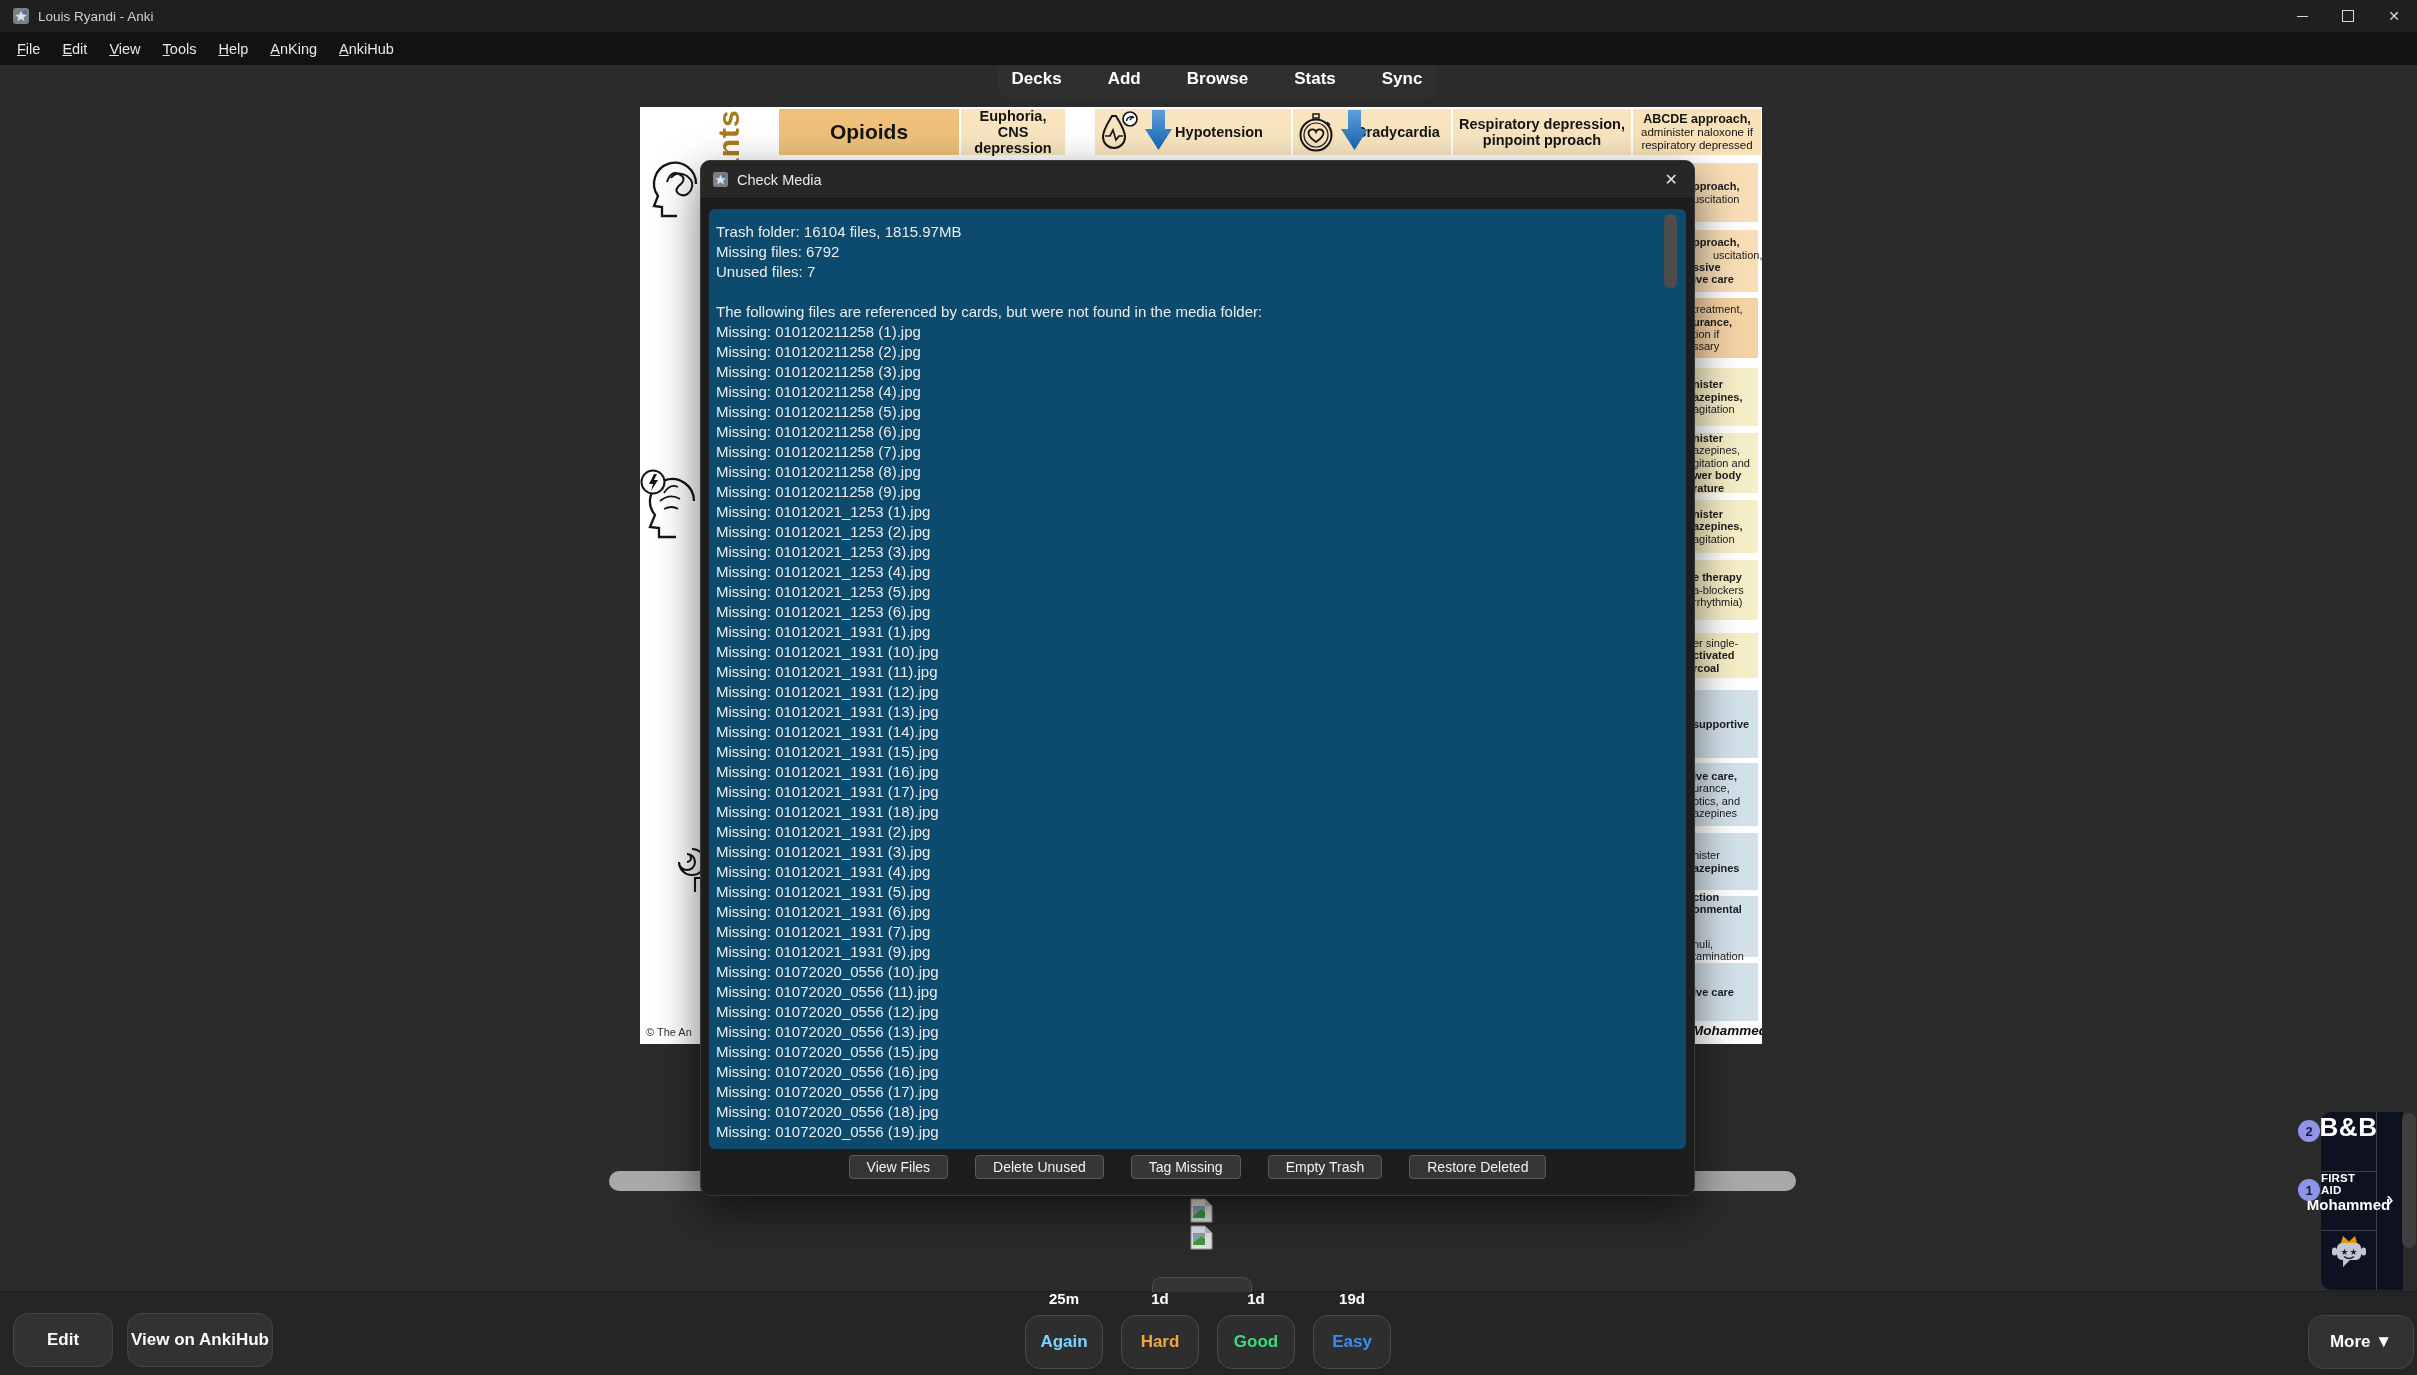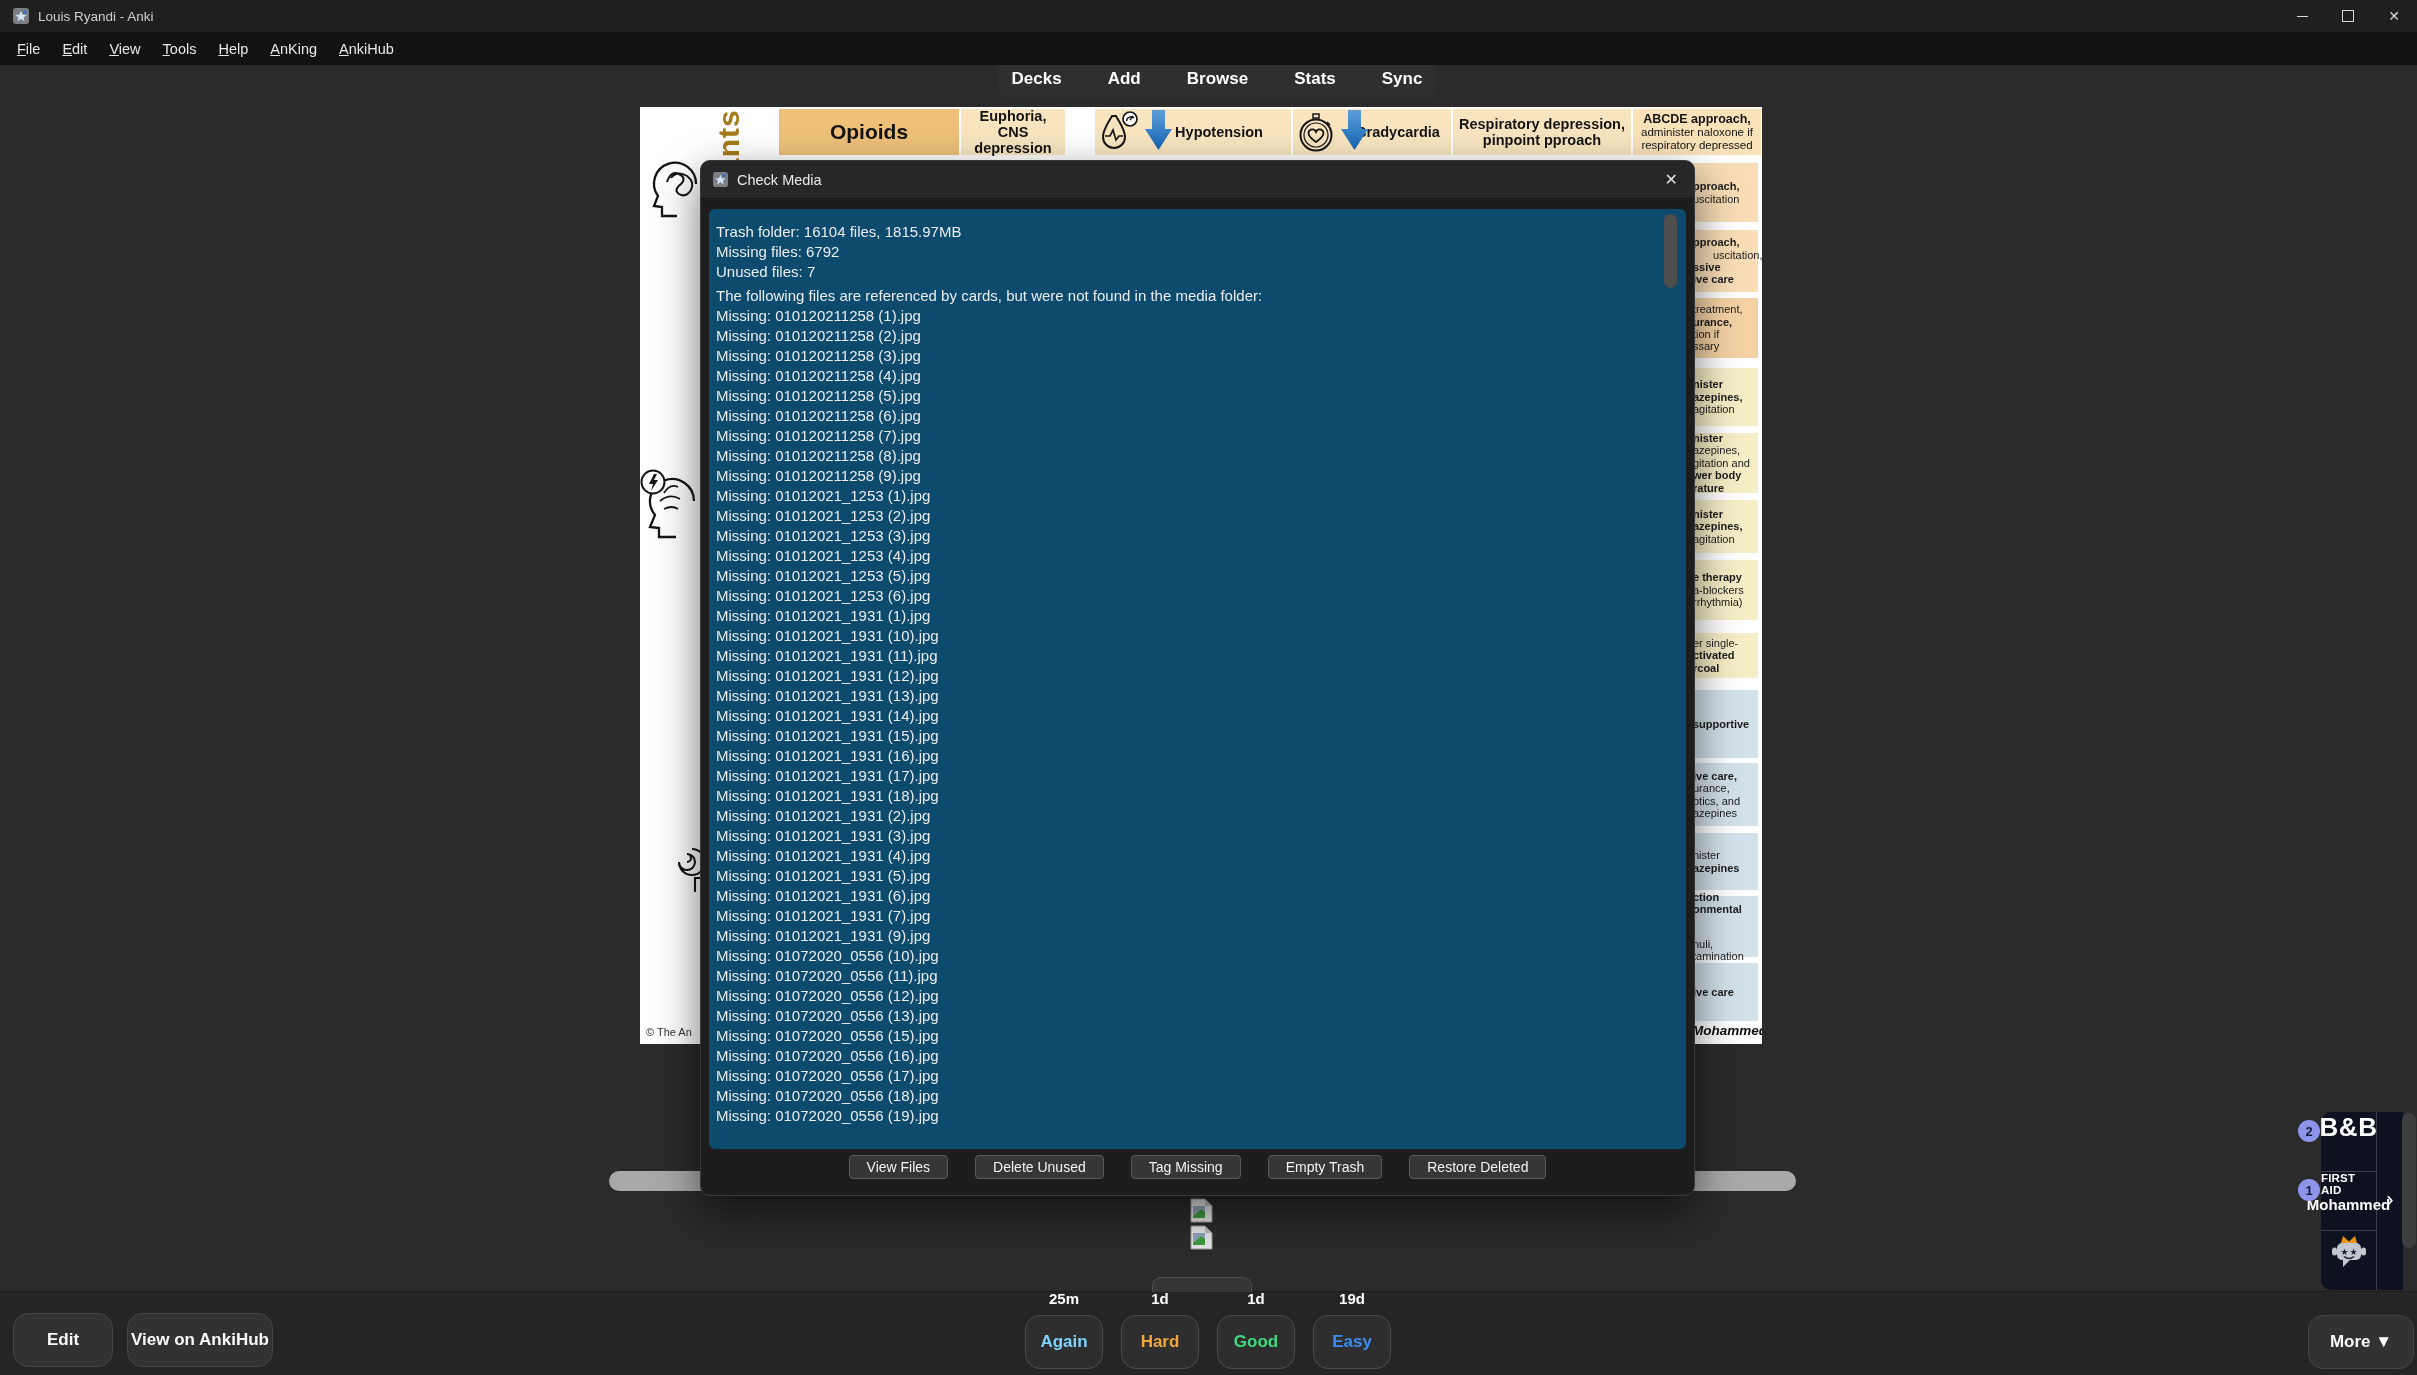--- a/index.html
+++ b/index.html
@@ -50,21 +50,21 @@
   
   .dialog{position:absolute;left:700px;top:160px;width:995px;height:1036px;background:#1d1d1d;border:1px solid #3a3a3a;
       border-radius:10px;box-sizing:border-box;z-index:10;box-shadow:0 16px 44px rgba(0,0,0,.55)}
   .dialog-titlebar{height:37px;display:flex;align-items:center;padding:0 12px;background:#272727;
       border-radius:9px 9px 0 0;border-bottom:1px solid #161616}
   .dialog-title{color:#e9e9e9;font-size:14.5px;margin-left:9px}
   .dialog-close{margin-left:auto;color:#e2e2e2;font-size:16px;line-height:1;padding:2px 4px}
   .dialog-panel{position:absolute;left:8px;right:8px;top:48px;bottom:46px;background:#0c4a6e;border-radius:6px;
       padding:13px 0 0 7px;overflow:hidden;color:#ececec;font-size:15px;line-height:20px}
   .stat-line,.missing-line{height:20px;white-space:nowrap}
-  .dialog-intro{margin-top:4px;height:20px;white-space:nowrap}
+  .dialog-intro{margin-top:20px;height:20px;white-space:nowrap}
   .dialog-scrollthumb{position:absolute;right:17px;top:53px;width:13px;height:74px;background:#4d4d4d;border-radius:6px}
   .dialog-buttons{position:absolute;left:0;right:0;bottom:16px;display:flex;justify-content:center;gap:27px}
   .dialog-btn{height:24px;padding:0 17px;background:#363636;border:1px solid #5b5b5b;border-radius:4px;
       color:#f2f2f2;font-size:14px;display:flex;align-items:center;box-sizing:border-box}
 
   
   .bottombar{position:absolute;left:0;right:0;top:1291px;bottom:0;background:#252525;border-top:1px solid #1c1c1c;z-index:15}
   .notch{position:absolute;left:1152px;top:1277px;width:98px;height:14px;background:#353535;border:1px solid #4e4e4e;
       border-bottom:none;border-radius:9px 9px 0 0;z-index:16}
   .btn-rounded{position:absolute;height:54px;border-radius:15px;background:#323232;border:1px solid #454545;

